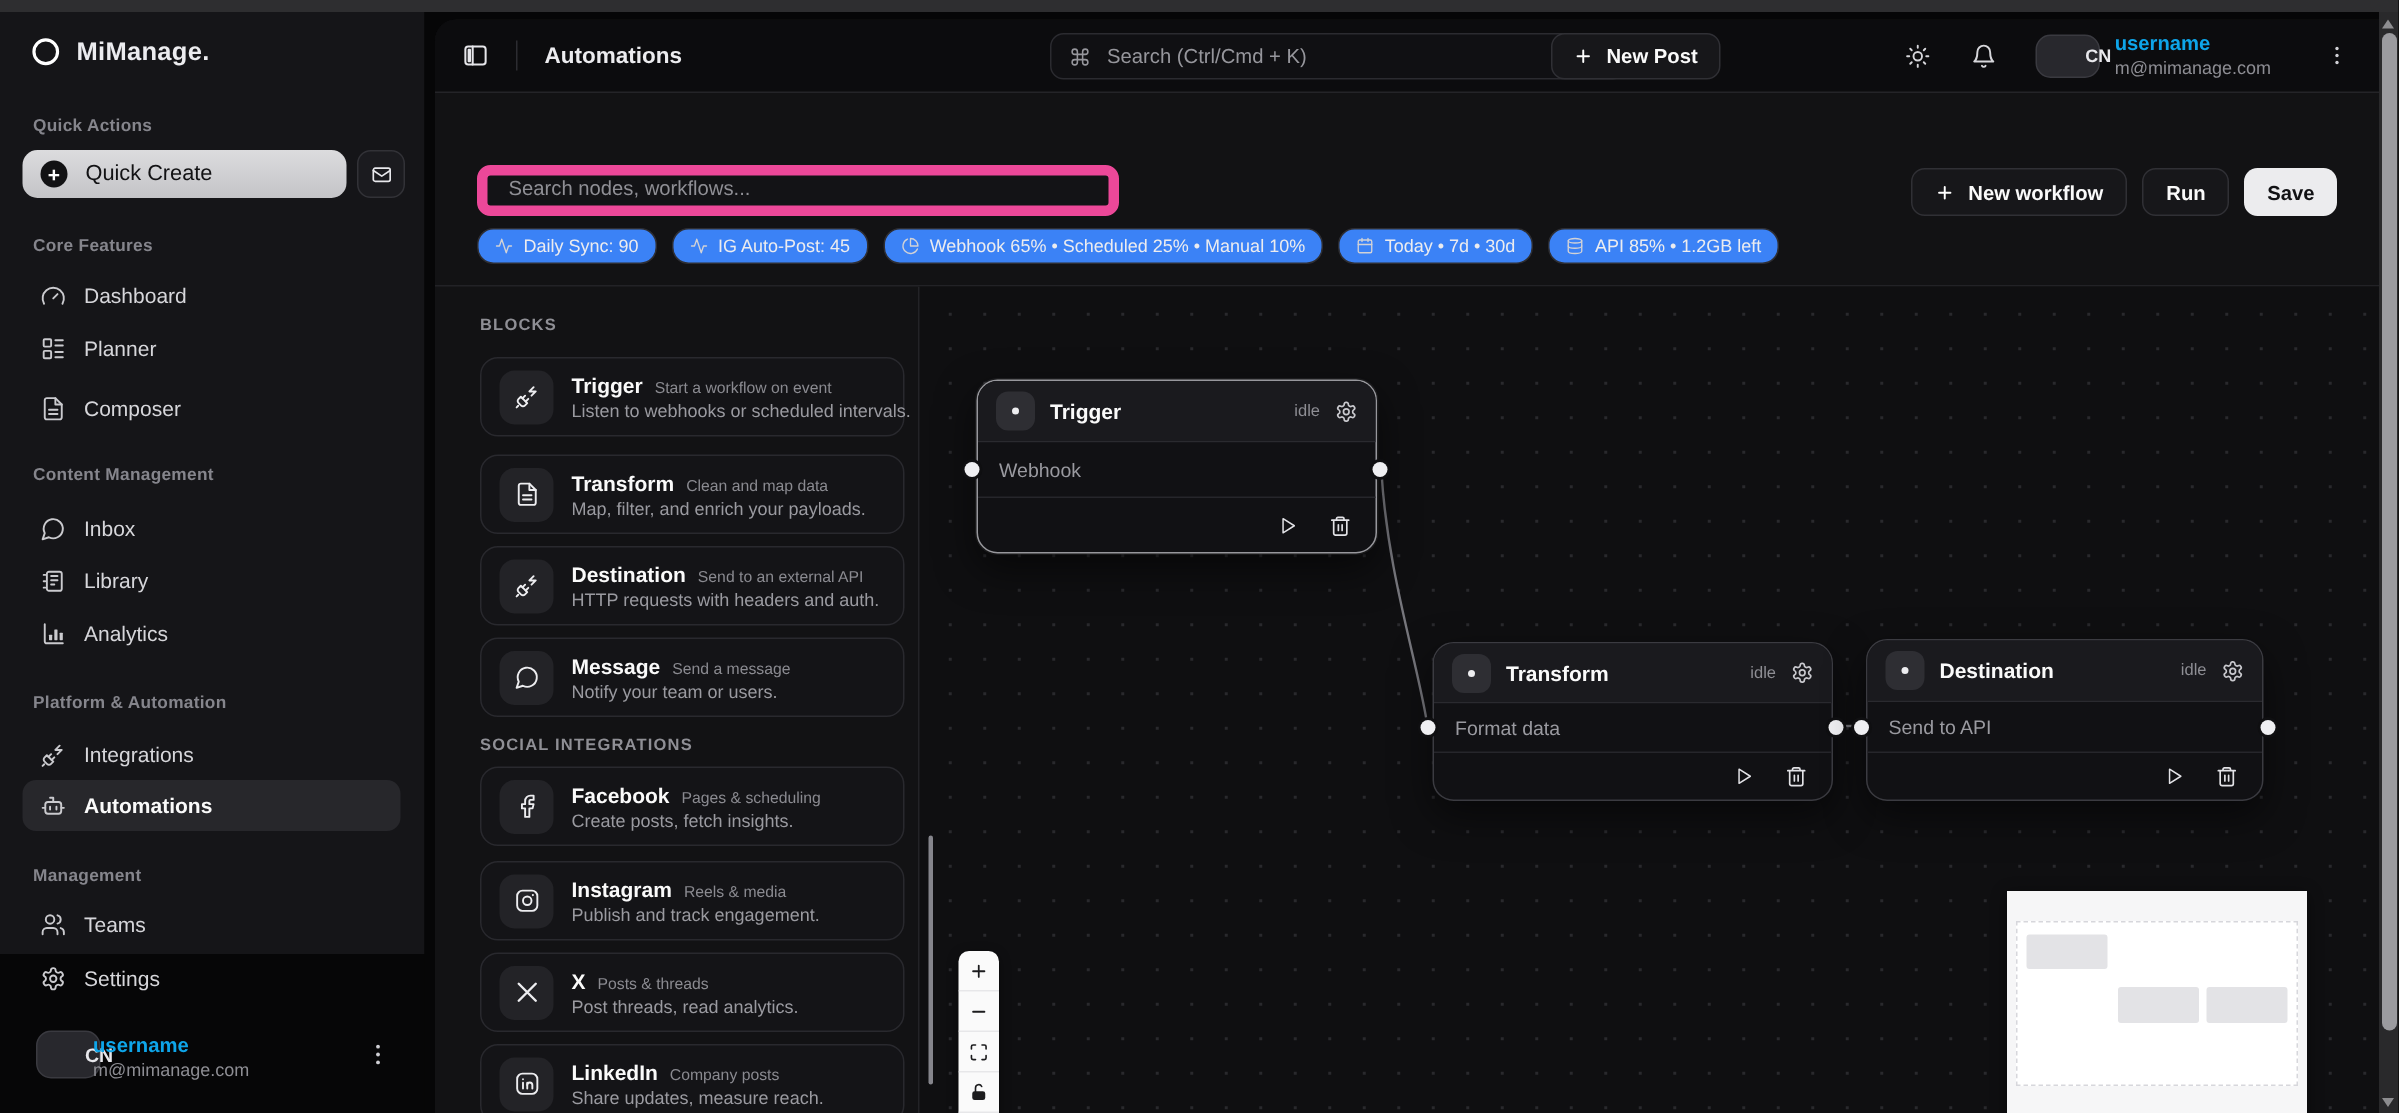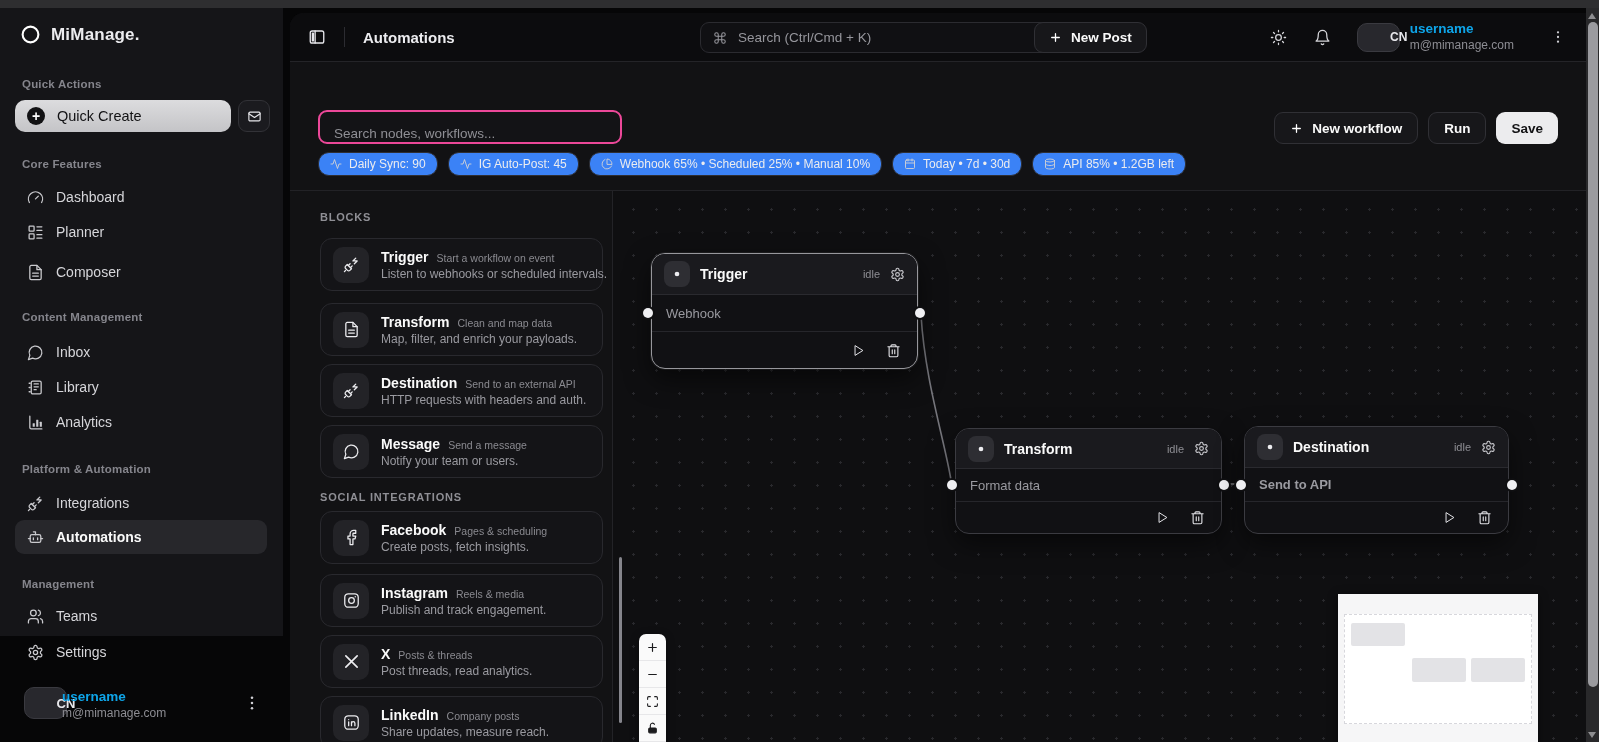--- a/index.html
+++ b/index.html
@@ -66,22 +66,22 @@
     border:1px solid #303035;box-sizing:border-box;display:flex;align-items:center;gap:9px;
     padding:0 14px;cursor:pointer;}
   .new-post-btn .icon{width:13px;height:13px;color:#fff;}
   .new-post-btn span.lbl{font-size:13.5px;font-weight:700;color:#fafafa;}
   .hdr-right{margin-left:auto;display:flex;align-items:center;gap:0;}
   .hdr-icon-btn{width:17px;height:17px;color:#d6d6da;cursor:pointer;}
   .hdr-avatar{width:29px;height:29px;font-size:12px;}
   .hdr-user-text{display:flex;flex-direction:column;line-height:1.25;margin-left:10px;}
 
   
-  .flow-search{left:28px;top:97px;width:304px;height:34px;border-radius:9px;background:#131316;
-    border:2px solid #ec4899;box-sizing:border-box;display:flex;align-items:flex-end;padding:0 12px;cursor:text;}
+  .flow-search{left:28px;top:97px;width:428px;height:34px;border-radius:9px;background:#131316;
+    border:7px solid #ec4899;box-sizing:border-box;display:flex;align-items:flex-start;padding:0 12px;cursor:text;}
   .flow-search input{background:transparent;border:none;outline:none;color:#c9c9ce;font-size:13.5px;
     width:100%;font-family:inherit;}
   .flow-search input::placeholder{color:#8f8f95;}
   #badges{left:28px;top:139px;display:flex;gap:10px;}
   .badge{height:22px;border-radius:11px;border:1px solid #2e2e33;display:flex;align-items:center;
     gap:7px;padding:0 11px;background:#3b82f6;white-space:nowrap;}
   .badge .icon{width:12px;height:12px;color:#d2d2d6;}
   .badge span.lbl{font-size:12px;color:#ececef;}
   #action-btns{left:0;top:99px;width:1268px;display:flex;justify-content:flex-end;gap:10px;}
   .ghost-btn{height:32px;border-radius:9px;background:#17171a;border:1px solid #303035;
@@ -130,21 +130,21 @@
   .port{position:absolute;width:10px;height:10px;border-radius:50%;background:#efeff2;
     box-shadow:0 0 0 2px #0f0f11;cursor:crosshair;}
   #node-trigger{left:38px;top:62px;width:267px;height:116px;}
   #node-trigger .node-label-row{height:37px;}
   #node-trigger .node-footer{height:36px;}
   #node-transform{left:342px;top:237px;width:267px;height:106px;}
   #node-transform .node-header{height:40px;}
   #node-transform .node-label-row{height:33px;}
   #node-transform .node-footer{height:31px;}
   #node-destination{left:631px;top:235px;width:265px;height:108px;}
-  #node-destination .node-label-row{height:34px;font-weight:bold;}
+  #node-destination .node-label-row{height:34px;}
   #node-destination .node-footer{height:31px;}
 
   
   #blocks-scroll-thumb{left:6px;top:366px;width:3px;height:166px;border-radius:2px;background:#85858c;}
   #zoom-toolbar{left:26px;top:443px;width:27px;height:115px;border-radius:7px;background:#fafafa;
     display:flex;flex-direction:column;overflow:hidden;box-shadow:0 2px 8px rgba(0,0,0,.4);}
   .zoom-btn{width:27px;height:27px;display:flex;align-items:center;justify-content:center;
     color:#1c1c1e;cursor:pointer;border-bottom:1px solid #e7e7e9;box-sizing:border-box;flex:none;}
   .zoom-btn .icon{width:13px;height:13px;}
   #minimap{left:725px;top:403px;width:200px;height:155px;background:#f6f6f7;box-shadow:0 2px 10px rgba(0,0,0,.45);}

